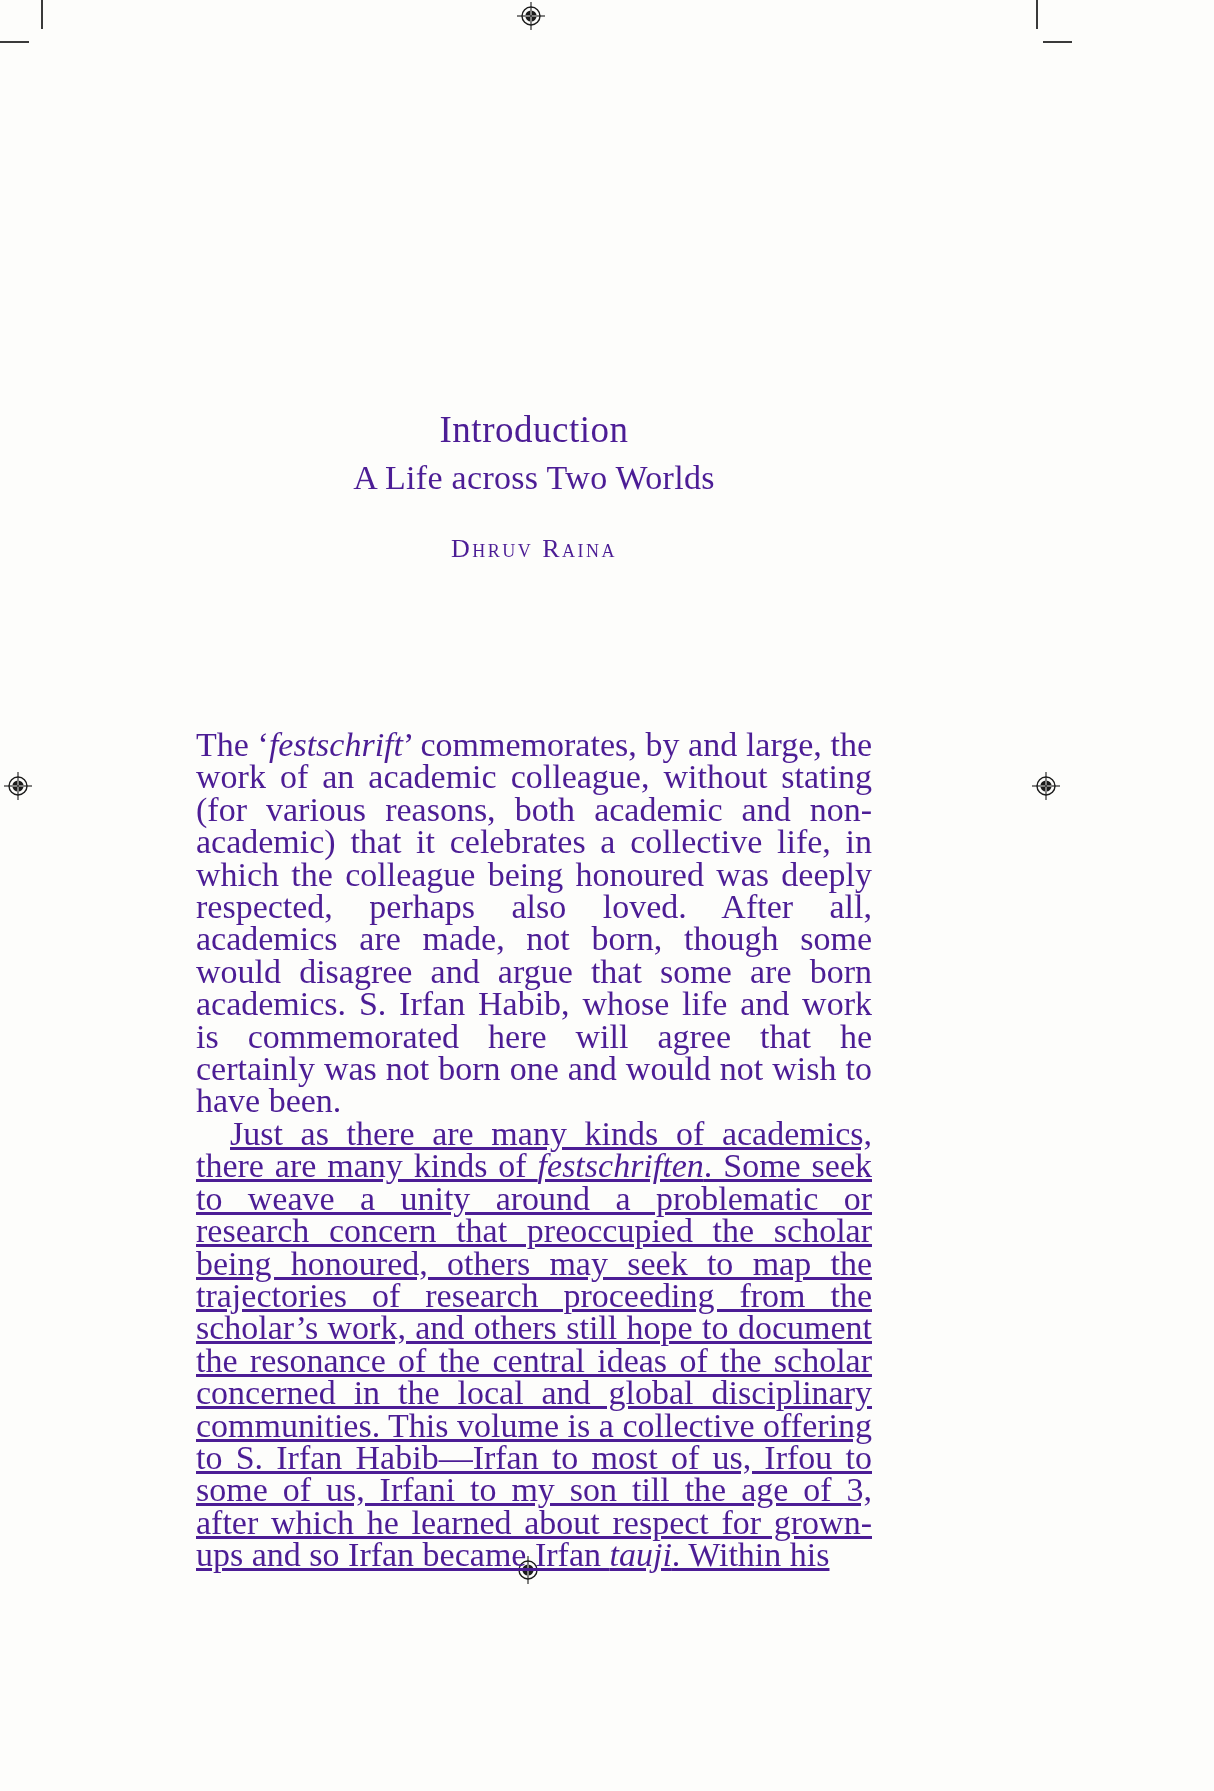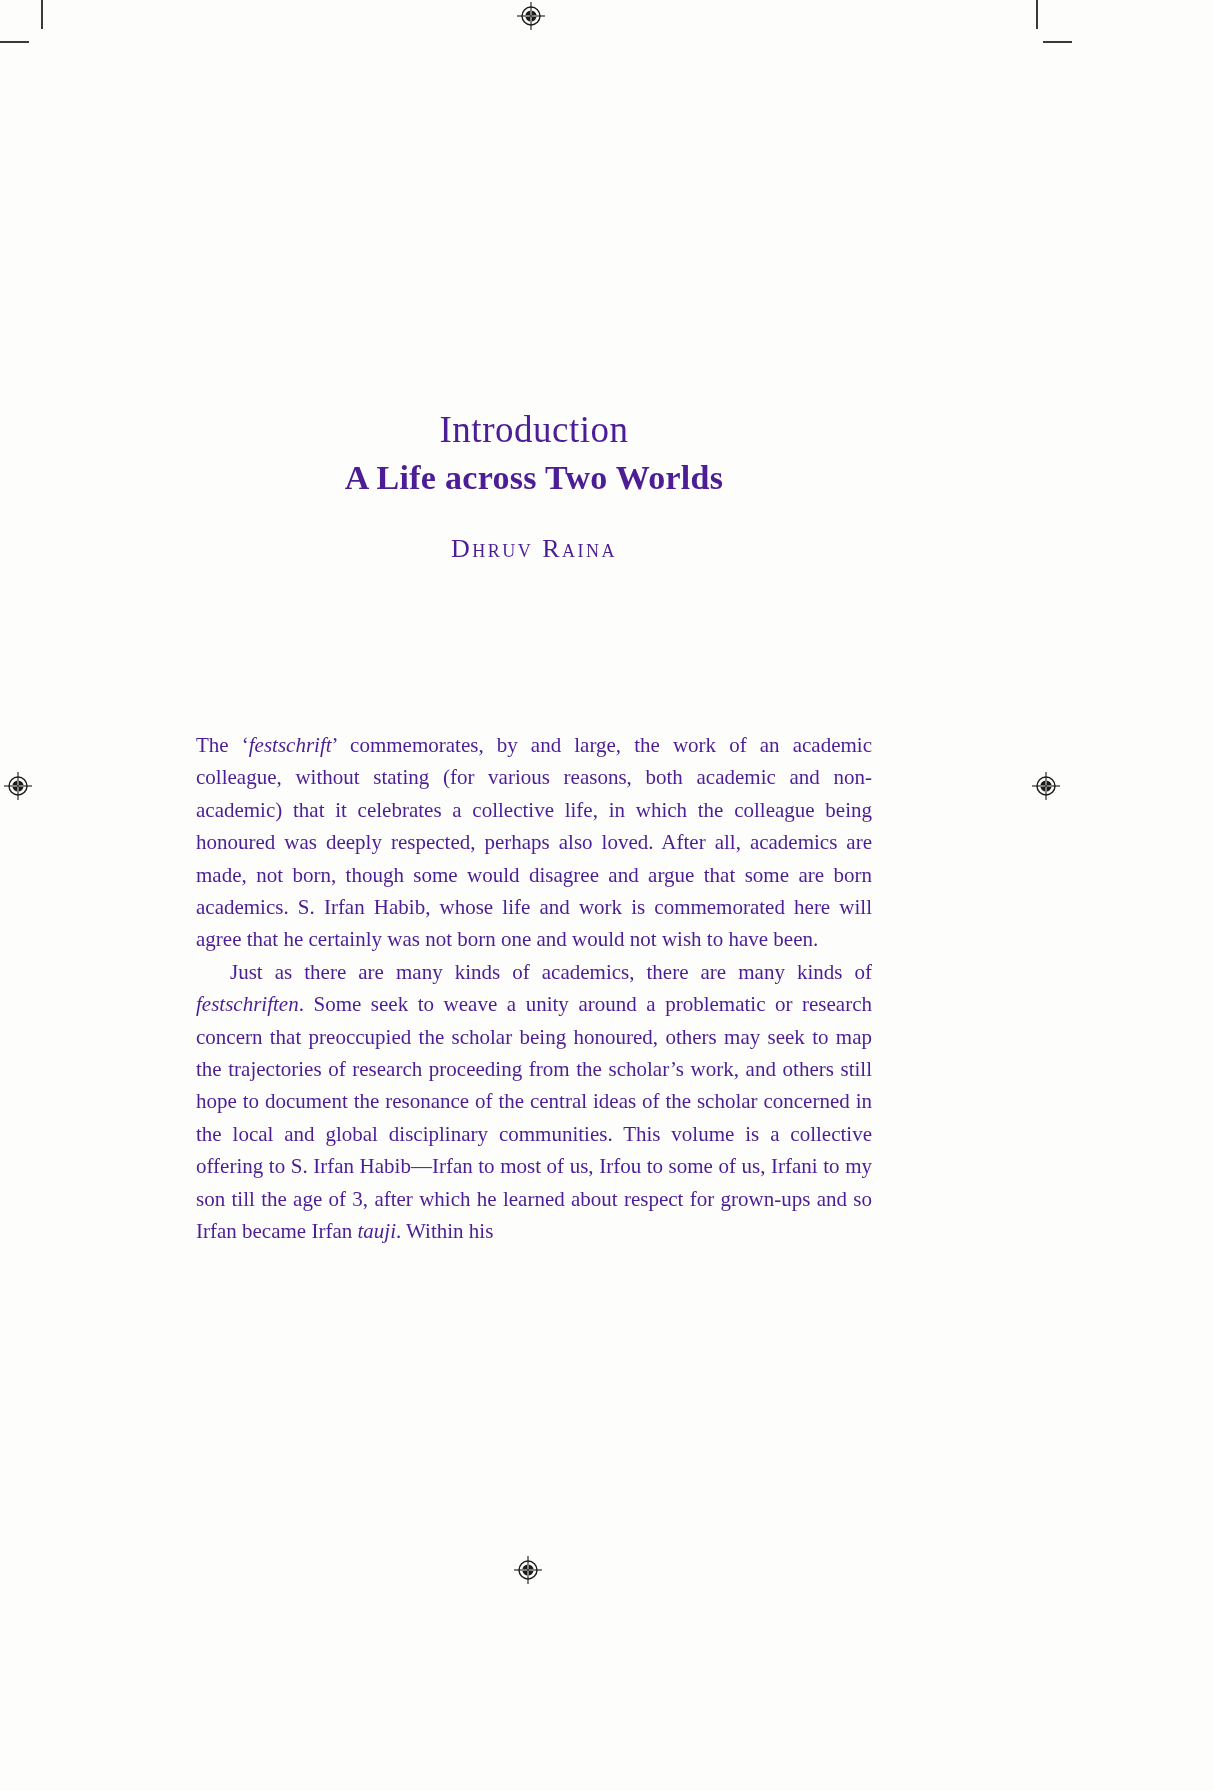--- a/index.html
+++ b/index.html
@@ -43,46 +43,47 @@
   .title {
     margin: 0;
     font-size: 37px;
     font-weight: 400;
     letter-spacing: 0.5px;
     line-height: 48px;
   }
   .subtitle {
     margin: 0;
     font-size: 34px;
-    font-weight: 700;
+    font-weight: 400;
     letter-spacing: 0.3px;
     line-height: 48px;
   }
   .author {
     margin-top: 32px;
     font-size: 26px;
     font-variant: small-caps;
     letter-spacing: 2.5px;
   }
 
   
   .body-text {
     position: absolute;
     left: 196px;
     top: 729px;
     width: 676px;
-    font-size: 21px;
+    font-size: 34px;
     line-height: 32.4px;
     text-align: justify;
   }
   .body-text p {
     margin: 0;
   }
   .body-text p.indent {
     text-indent: 34px;
+    text-decoration: underline;
   }
   .body-text i {
     font-style: italic;
   }
 </style>
 </head>
 <body>
 
 <div class="sheet">
 

